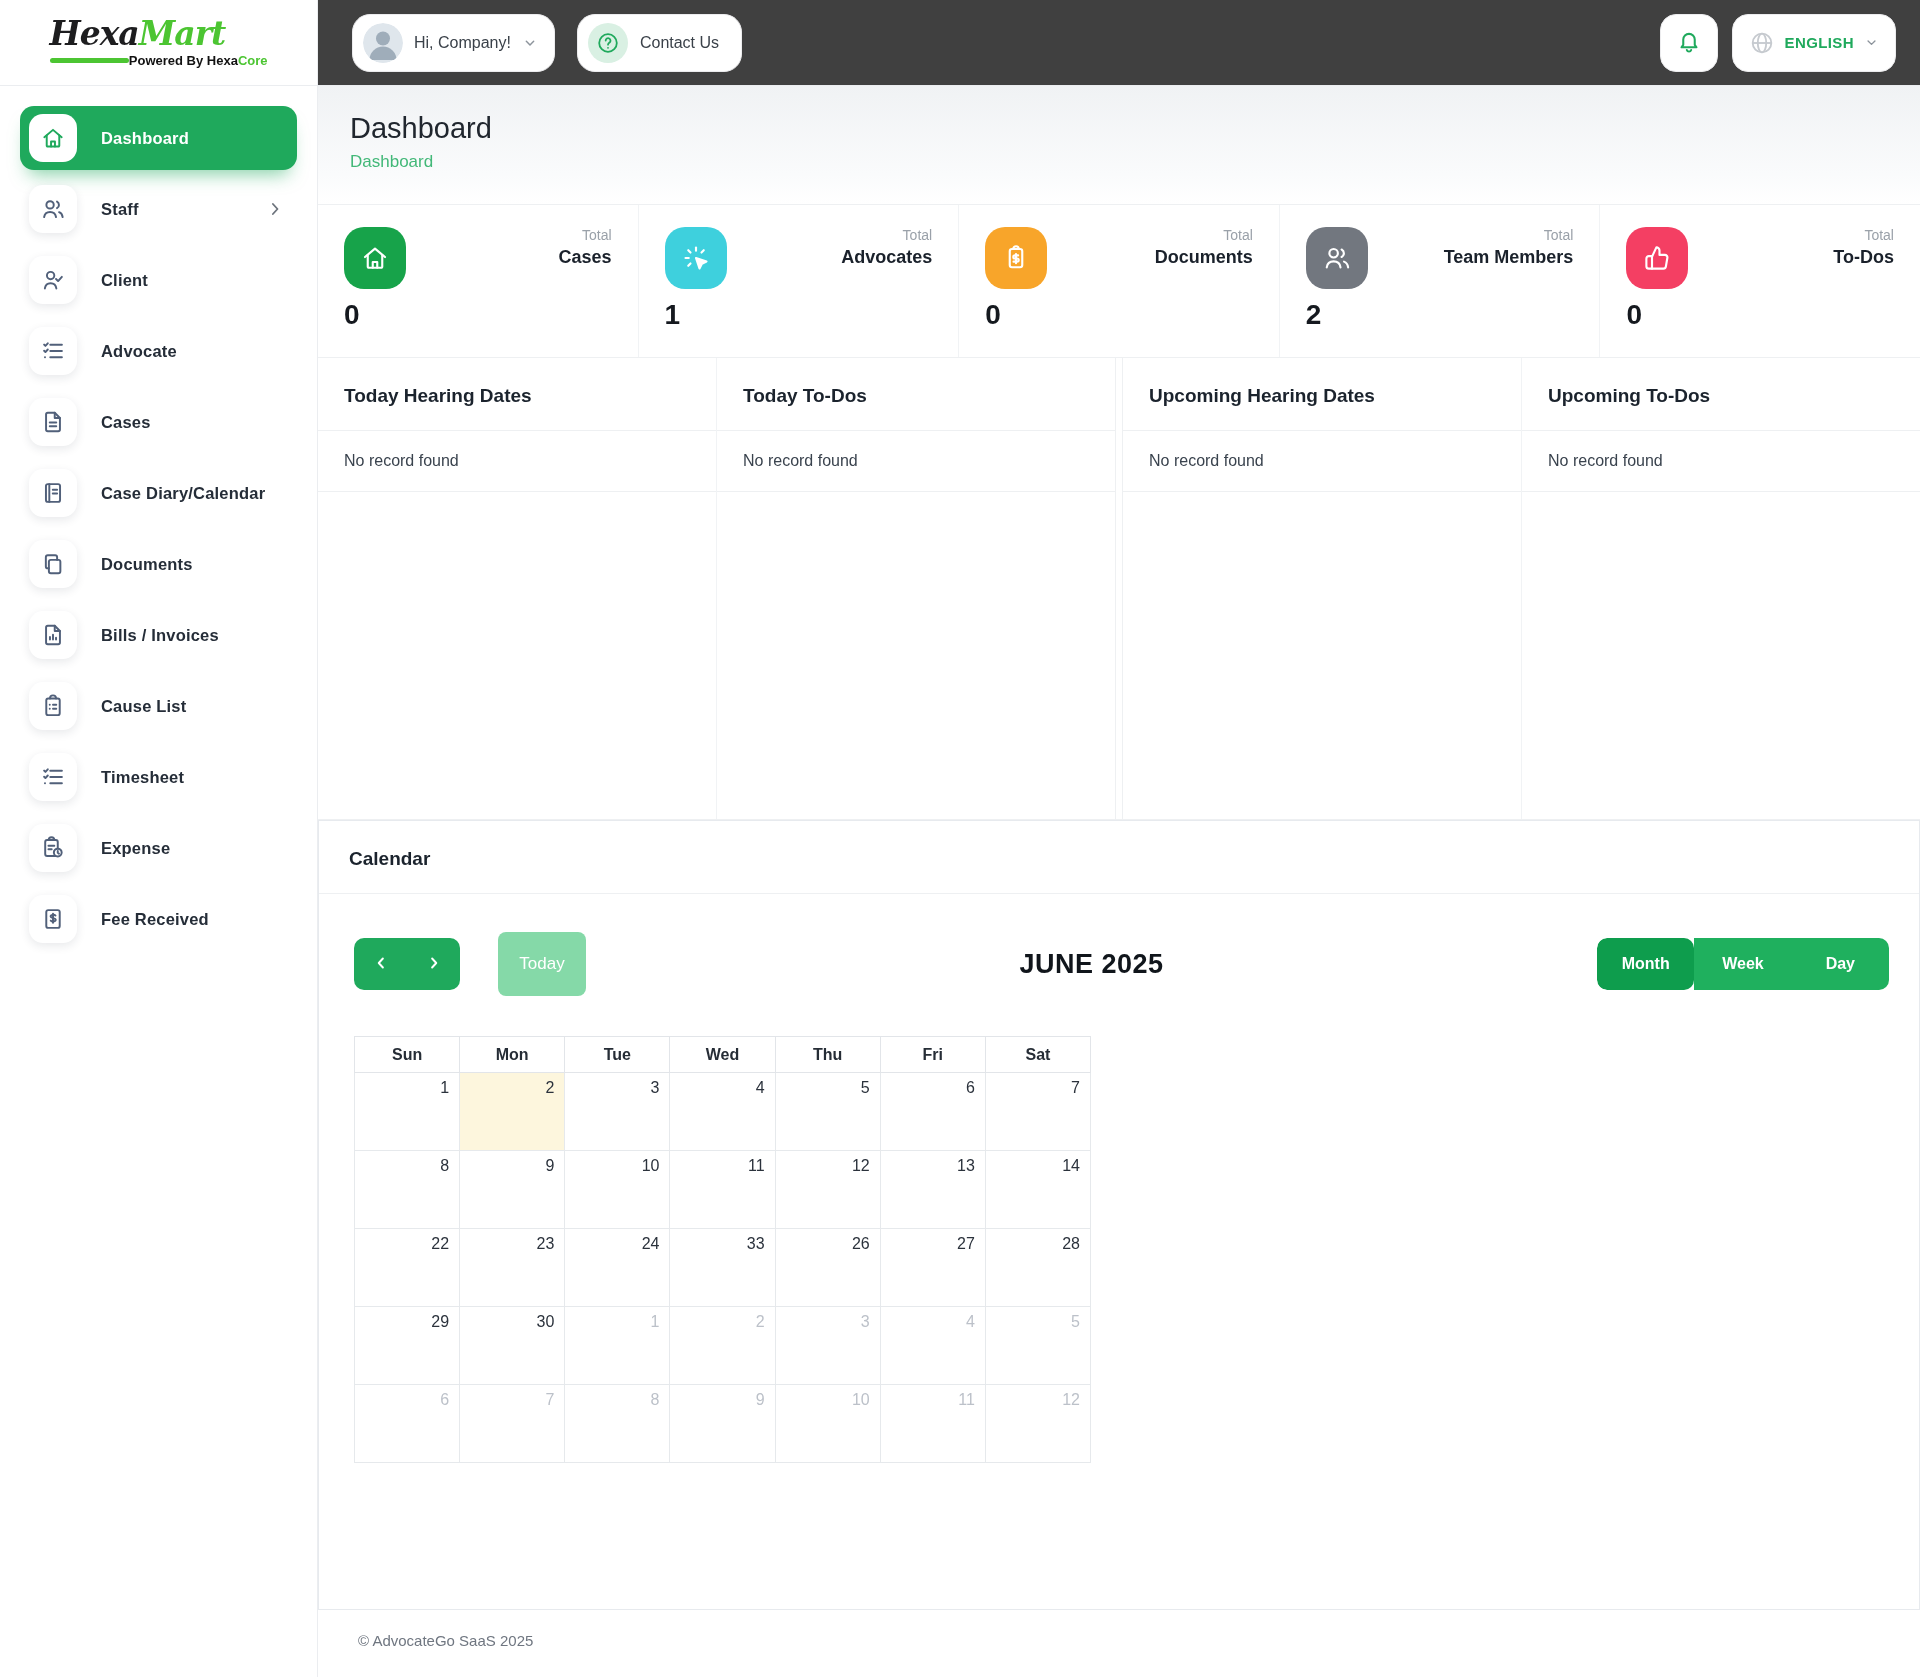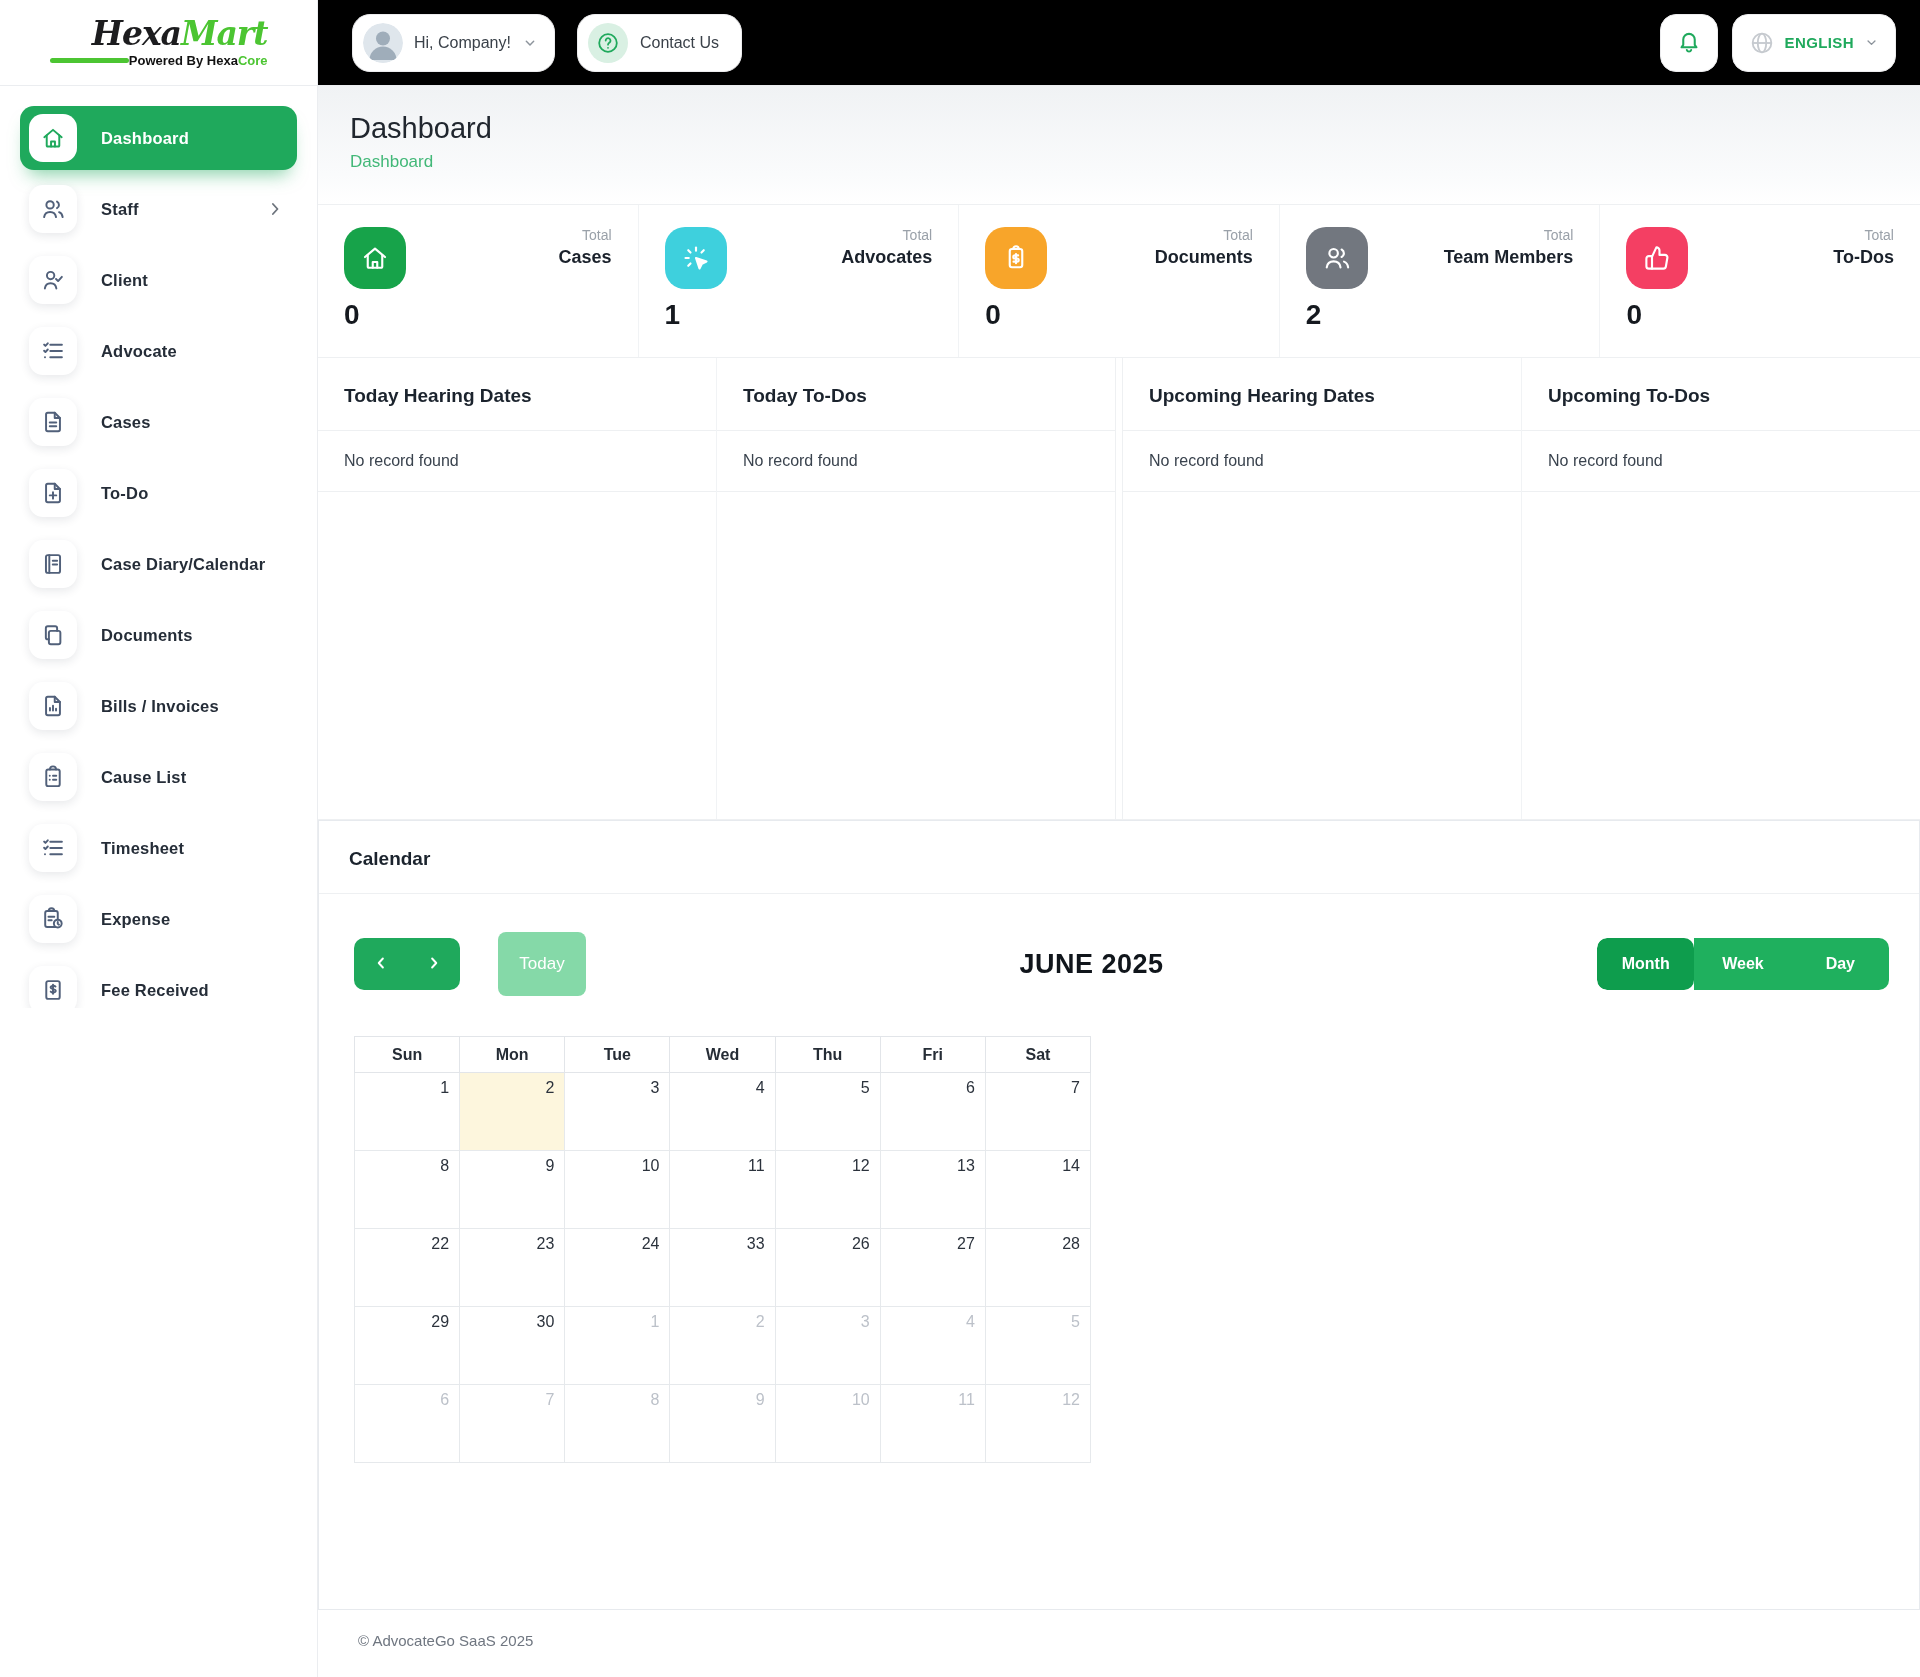--- a/index.html
+++ b/index.html
@@ -5,21 +5,21 @@
   * { box-sizing: border-box; }
   html,body { margin:0; padding:0; }
   body {
     width:1920px; height:1677px; overflow:hidden;
     font-family:"Liberation Sans", sans-serif;
     background:#ffffff; color:#1b222b;
   }
   .app { width:1920px; height:1677px; display:flex; flex-direction:column; }
 
   
-  .topbar { flex:0 0 86px; height:86px; display:flex; background:#000000; border-bottom:1px solid #ebedf0;text-align:right; }
+  .topbar { flex:0 0 86px; height:86px; display:flex; background:#404040; border-bottom:1px solid #ebedf0; }
   .logo-box { flex:0 0 318px; width:318px; border-right:1px solid #ebedf0; display:flex; align-items:center; justify-content:center; background:#fff; }
   .logo { position:relative; width:218px; cursor:pointer; }
   .logo-text { font-family:"DejaVu Serif", serif; font-style:italic; font-weight:700; font-size:33px; letter-spacing:-1px; color:#1d1d1f; line-height:1; }
   .logo-text .green { color:#4cc532; }
   .logo-row2 { display:flex; align-items:center; justify-content:space-between; margin-top:3px; }
   .logo-bar { width:118px; height:5px; border-radius:3px; background:#4cc532; }
   .logo-tag { font-size:13px; font-weight:700; color:#121212; white-space:nowrap; }
   .logo-tag .green { color:#4cc532; }
 
   .topbar-main { flex:1; display:flex; align-items:center; padding:0 24px 0 34px; }
@@ -227,30 +227,20 @@
           </div>
           <div class="side-item">
             <span class="icon-tile">
               <svg viewBox="0 0 24 24" width="26" height="26" fill="none" stroke="currentColor" stroke-width="1.8" stroke-linecap="round" stroke-linejoin="round">
                 <path d="M13.6 3.5H7.2c-.9 0-1.6.7-1.6 1.6v13.8c0 .9.7 1.6 1.6 1.6h9.6c.9 0 1.6-.7 1.6-1.6V8.3z"></path>
                 <path d="M13.6 3.5v4.8h4.8"></path>
                 <path d="M9 12.4h6M9 16h6"></path>
               </svg>
             </span>
             <span class="side-label">Cases</span>
-          </div>
-          <div class="side-item">
-            <span class="icon-tile">
-              <svg viewBox="0 0 24 24" width="26" height="26" fill="none" stroke="currentColor" stroke-width="1.8" stroke-linecap="round" stroke-linejoin="round">
-                <path d="M13.6 3.5H7.2c-.9 0-1.6.7-1.6 1.6v13.8c0 .9.7 1.6 1.6 1.6h9.6c.9 0 1.6-.7 1.6-1.6V8.3z"></path>
-                <path d="M13.6 3.5v4.8h4.8"></path>
-                <path d="M12 11.2v6M9 14.2h6"></path>
-              </svg>
-            </span>
-            <span class="side-label">To-Do</span>
           </div>
           <div class="side-item">
             <span class="icon-tile">
               <svg viewBox="0 0 24 24" width="26" height="26" fill="none" stroke="currentColor" stroke-width="1.8" stroke-linecap="round" stroke-linejoin="round">
                 <rect x="5.5" y="3.8" width="13" height="16.4" rx="1.8"></rect>
                 <path d="M8.6 3.8v16.4"></path>
                 <path d="M11.8 9h4M11.8 12.5h4"></path>
               </svg>
             </span>
             <span class="side-label">Case Diary/Calendar</span>

